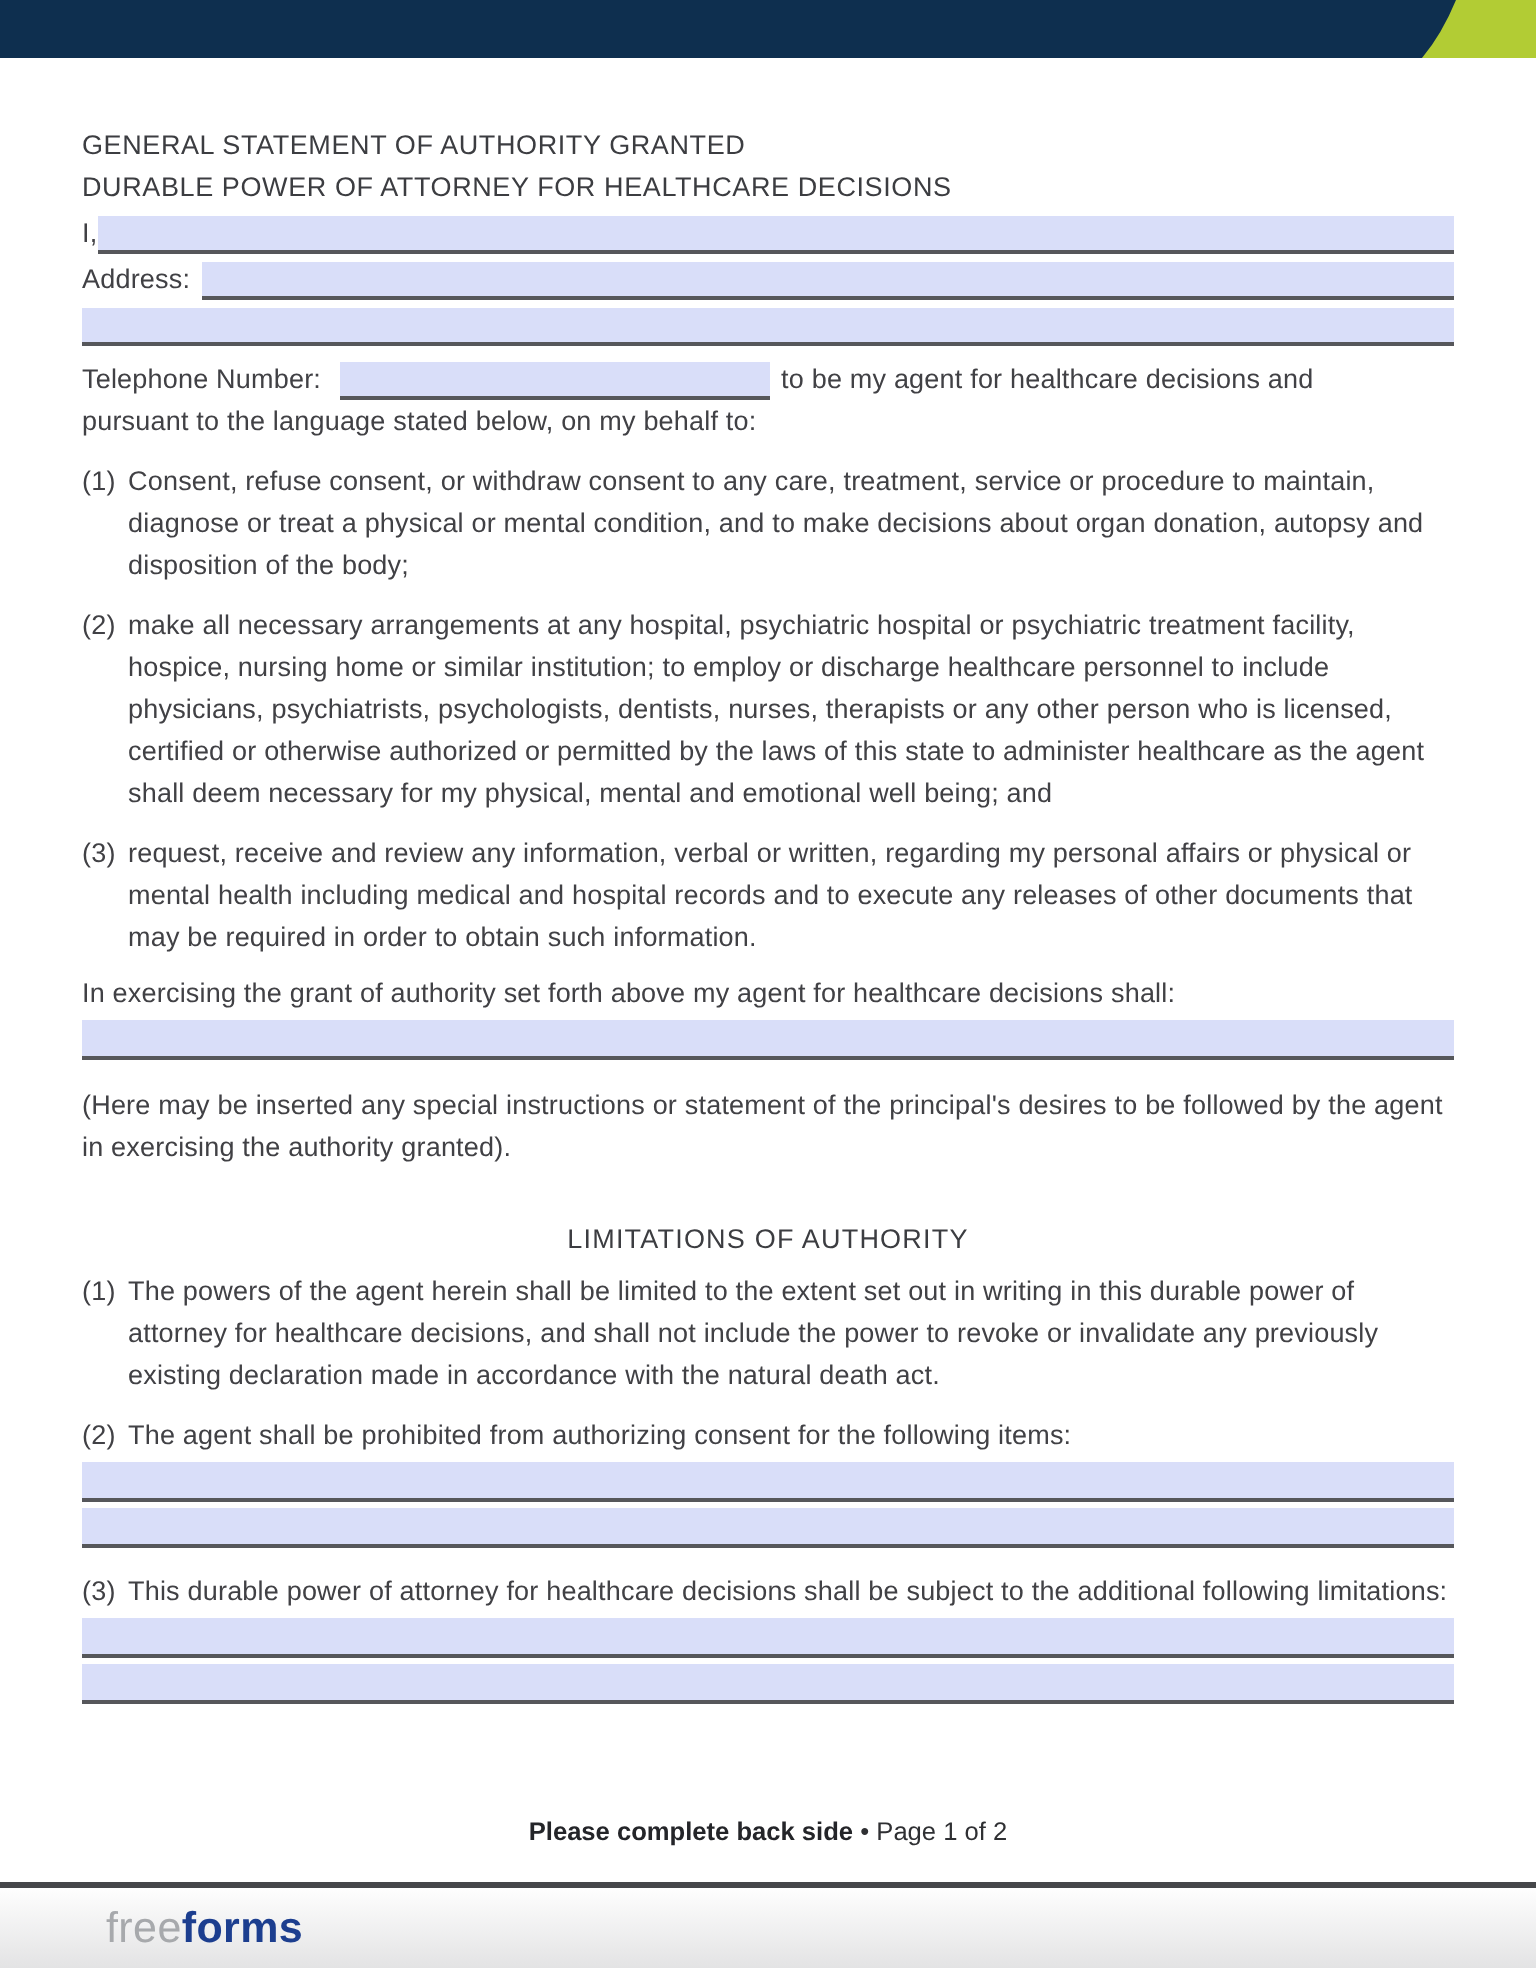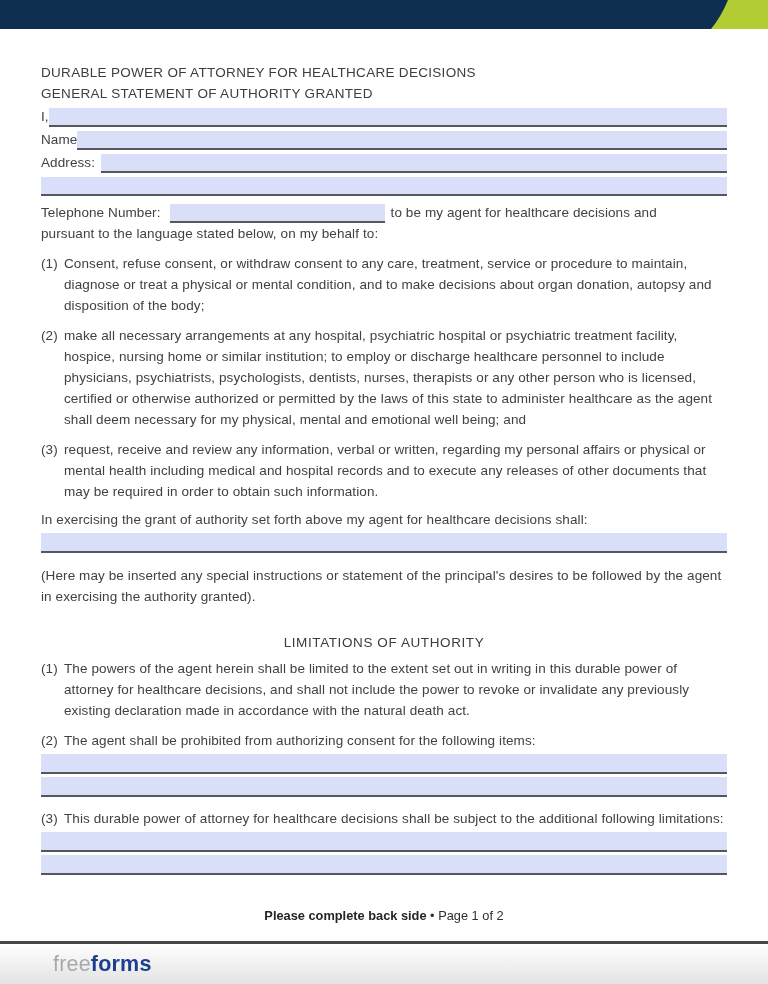--- a/index.html
+++ b/index.html
@@ -126,32 +126,28 @@
 <div class="page">
 
   <div class="topbar">
     <svg class="corner-accent" viewBox="0 0 64 29" preserveAspectRatio="none" aria-hidden="true">
       <path d="M64 0 L24 0 Q17 17 7 29 L64 29 Z" fill="#b2cc34"></path>
     </svg>
   </div>
 
   <div class="content">
 
+    <div class="doc-title">GENERAL STATEMENT OF AUTHORITY GRANTED</div>
     <div class="doc-title">DURABLE POWER OF ATTORNEY FOR HEALTHCARE DECISIONS</div>
-    <div class="doc-title">GENERAL STATEMENT OF AUTHORITY GRANTED</div>
 
     <div class="row">
       <span class="lbl">I,</span>
       <input class="field grow" type="text" value="" style="">
     </div>
 
-    <div class="row">
-      <span class="lbl">Name</span>
-      <input class="field grow" type="text" value="" style="">
-    </div>
 
     <div class="row">
       <span class="lbl">Address:</span>
       <input class="field grow" type="text" style="margin-left: 6px;" value="">
     </div>
 
     <div class="row">
       <input class="field grow" type="text" value="" style="">
     </div>
 

